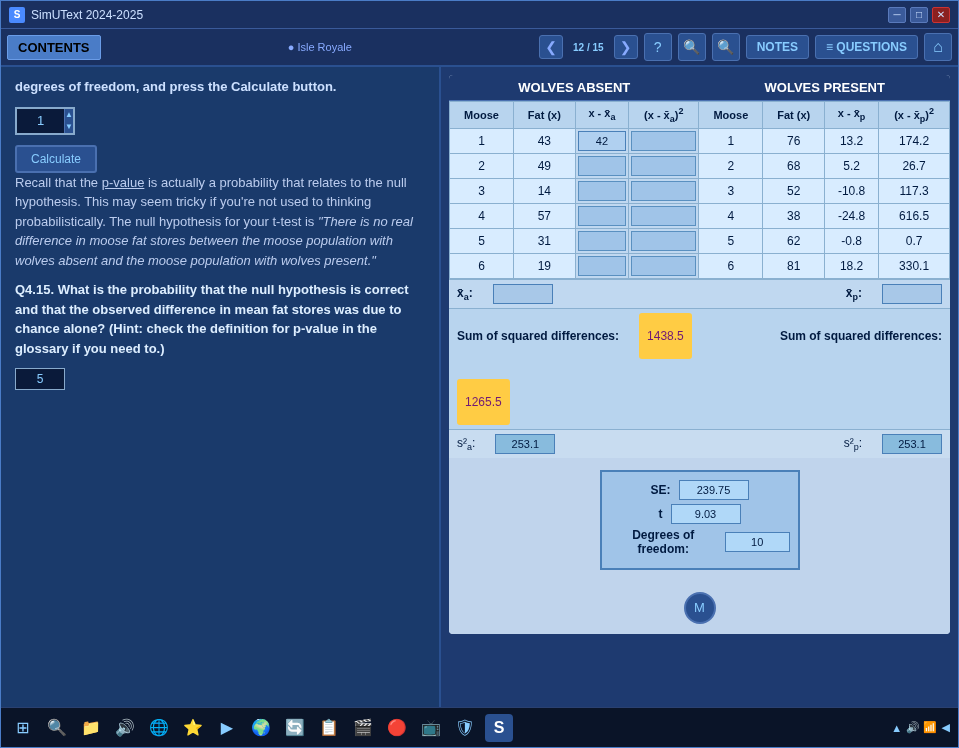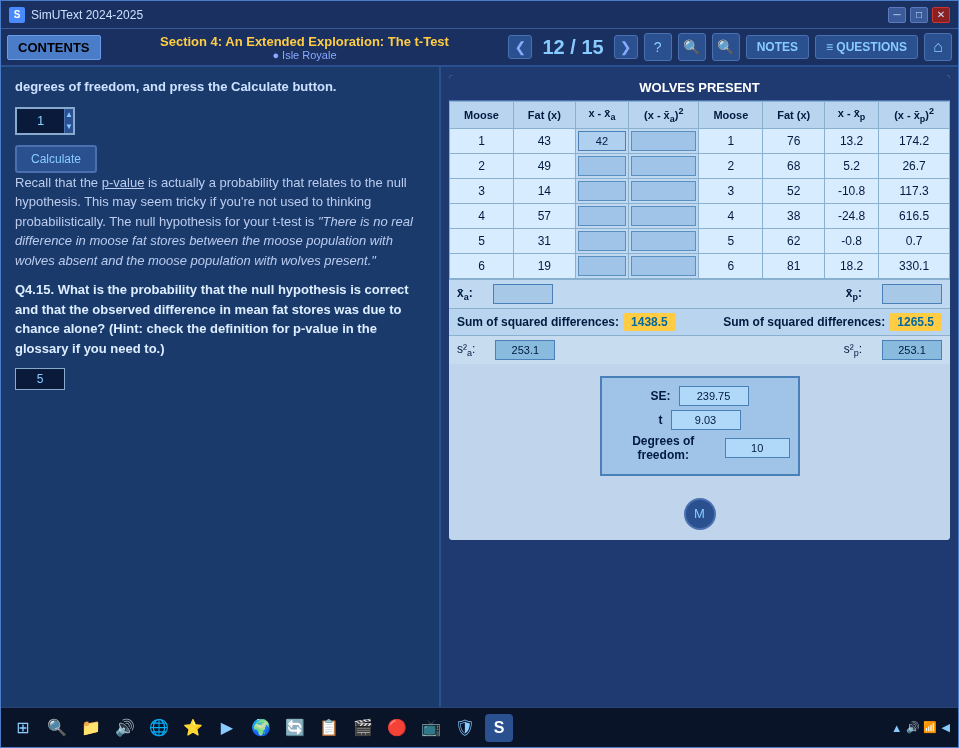--- a/index.html
+++ b/index.html
@@ -134,21 +134,21 @@
       display: flex;
       align-items: center;
       justify-content: center;
       cursor: pointer;
       border-radius: 3px;
       font-size: 14px;
     }
     .page-indicator {
       color: #88ccff;
       font-weight: bold;
-      font-size: 20px;
+      font-size: 10px;
       padding: 0 4px;
     }
     .nav-icon-btn {
       background: #2a5090;
       border: 1px solid #4a70b0;
       width: 28px;
       height: 28px;
       display: flex;
       align-items: center;
       justify-content: center;
@@ -361,24 +361,24 @@
       height: 20px;
       text-align: center;
       font-size: 11px;
       color: #001a40;
       display: flex;
       align-items: center;
       justify-content: center;
     }
     .sum-value {
       background: #ffcc44;
-      padding: 2px 8px;
+      padding: 16px 8px;
       border-radius: 3px;
-      font-weight: bold;
-      color: #0369a1;
+      font-weight: normal;
+      color: #701a75;
       font-size: 12px;
     }
 
     .se-box {
       background: #a0c4e8;
       border: 2px solid #4a80b8;
       padding: 8px;
       margin: 6px auto;
       width: 200px;
       text-align: center;
@@ -469,21 +469,20 @@
       <div class="title-btn">─</div>
       <div class="title-btn">□</div>
       <div class="title-btn close">✕</div>
     </div>
   </div>
 
 
   <div class="nav-bar">
     <button class="contents-btn">CONTENTS</button>
     <div class="nav-title-block">
-      <div class="nav-title">Section 4: An Extended Exploration: The t-Test</div>
       <div class="nav-subtitle">● Isle Royale</div>
     </div>
     <div class="nav-arrow">❮</div>
     <span class="page-indicator">
       <span>12</span> / <span>15</span>
     </span>
     <div class="nav-arrow">❯</div>
     <div class="nav-icon-btn">?</div>
     <div class="nav-icon-btn">🔍</div>
     <div class="nav-icon-btn">🔍</div>
@@ -524,20 +523,21 @@
 
       <div class="answer-box">
         <span>5</span>
       </div>
     </div>
 
     <div class="right-panel">
       <div class="data-table-container">
 
         <div class="wolves-header">
+          <div class="wolves-section-header">WOLVES ABSENT</div>
           <div class="wolves-section-header">WOLVES PRESENT</div>
         </div>
 
         <table>
           <thead>
             <tr>
               <th>Moose</th>
               <th>Fat (x)</th>
               <th>x - x̄<sub>a</sub></th>
               <th>(x - x̄<sub>a</sub>)<sup>2</sup></th>
@@ -636,21 +636,21 @@
         </table>
 
         <div style="display:flex; background:#c0d8f0; padding:4px 8px; gap:20px; align-items:center; border-top:1px solid #8ab0d0;">
           <span style="color:#001a40; font-size:12px; font-weight:bold;">x̄<sub>a</sub>:</span>
           <div style="background:#a8c8e8; border:1px solid #4a80b8; width:60px; height:20px;"></div>
           <span style="flex:1;"></span>
           <span style="color:#001a40; font-size:12px; font-weight:bold;">x̄<sub>p</sub>:</span>
           <div style="background:#a8c8e8; border:1px solid #4a80b8; width:60px; height:20px;"></div>
         </div>
 
-        <div style="display:flex; background:#b8d4ee; padding:4px 8px; gap:4px; align-items:center; border-top:1px solid #8ab0d0; flex-wrap:wrap;">
+        <div style="display:flex; background:#b8d4ee; padding:4px 8px; gap:20px; align-items:center; border-top:1px solid #8ab0d0; flex-wrap:wrap;">
           <span style="color:#001a40; font-size:12px; font-weight:bold;">Sum of squared differences:</span>
           <span class="sum-value">1438.5</span>
           <span style="flex:1;"></span>
           <span style="color:#001a40; font-size:12px; font-weight:bold;">Sum of squared differences:</span>
           <span class="sum-value">1265.5</span>
         </div>
 
         <div style="display:flex; background:#c8dcf0; padding:4px 8px; gap:20px; align-items:center; border-top:1px solid #8ab0d0;">
           <span style="color:#001a40; font-size:12px;">s²<sub>a</sub>:</span>
           <div style="display:flex; align-items:center; justify-content:center; background:#88bbdd; border:1px solid #4a80b8; width:60px; height:20px; font-size:11px; color:#001a40;">253.1</div>

